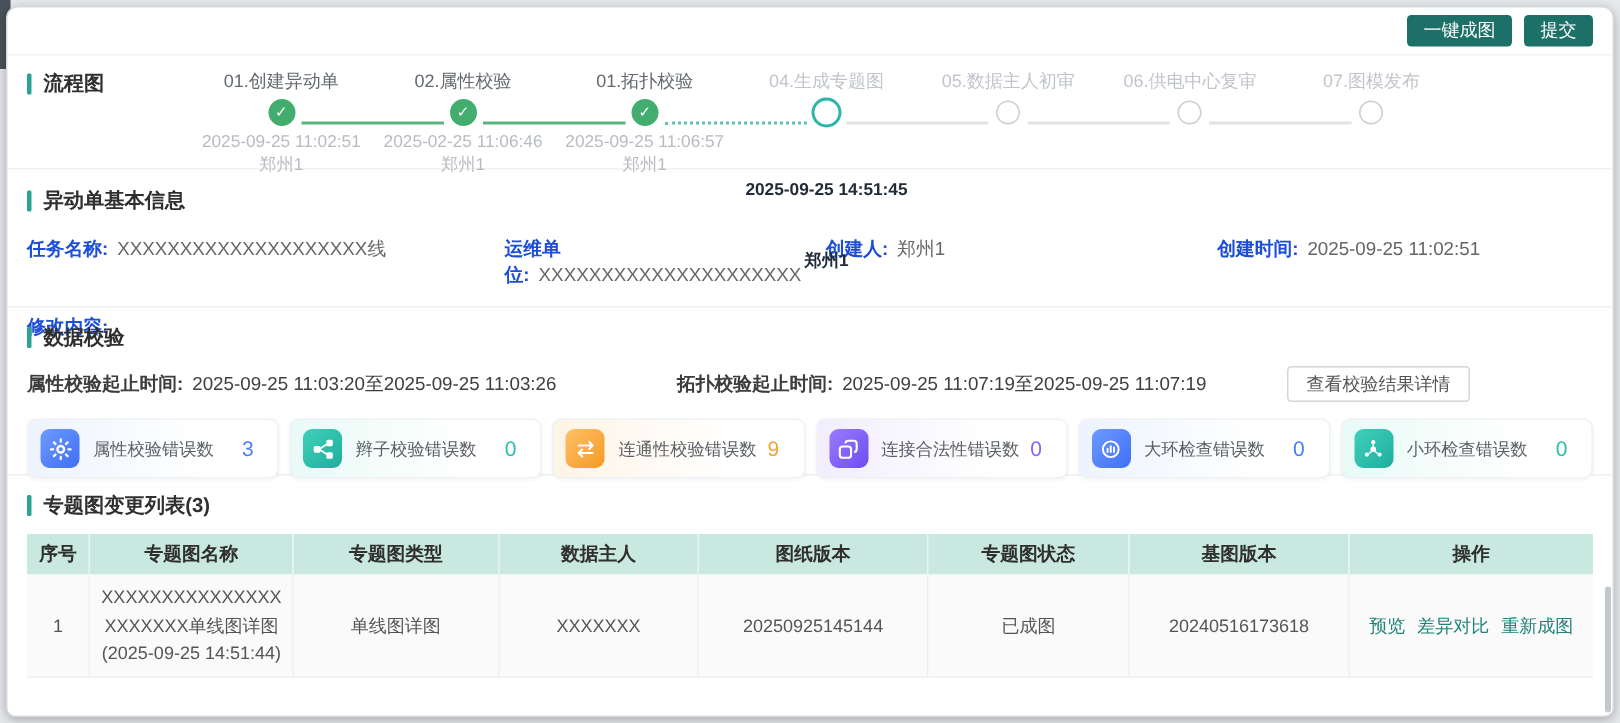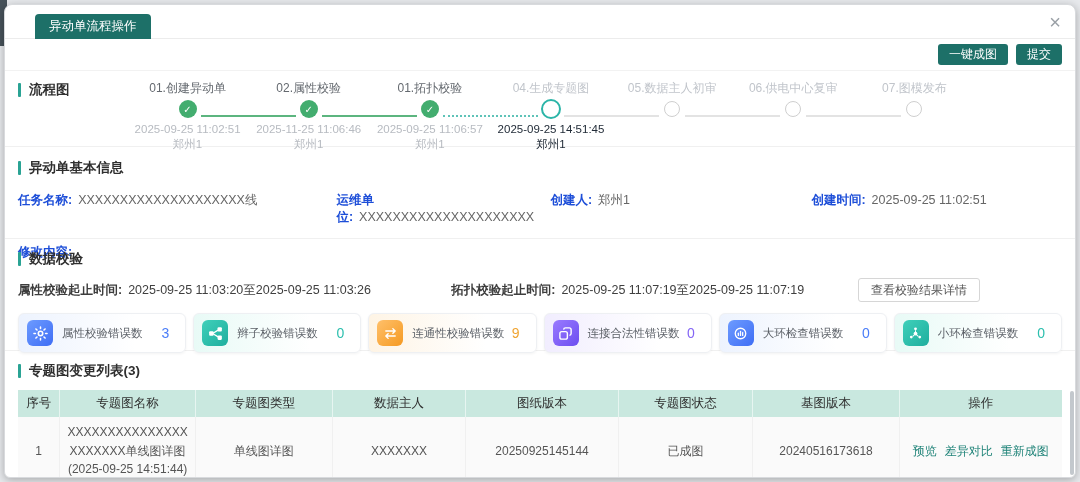--- a/index.html
+++ b/index.html
@@ -31,21 +31,21 @@
   .s-circle{position:relative;z-index:2;display:flex;align-items:center;justify-content:center;}
   .st-done .s-circle{width:18px;height:18px;border-radius:50%;background:#43ad6f;color:#fff;font-size:10px;}
   .st-current .s-circle{width:20px;height:20px;border-radius:50%;background:#fff;border:2px solid #2cb5a8;}
   .st-pending .s-circle{width:16px;height:16px;border-radius:50%;background:#fff;border:1.5px solid #cfcfcf;}
   .s-conn{position:absolute;top:36px;right:calc(50% + 13px);width:calc(100% - 26px);z-index:1;}
   .cn-green .s-conn{height:2px;background:#5cb57f;}
   .cn-dot .s-conn{height:0;border-top:2px dotted #5fc3b8;}
   .cn-gray .s-conn{height:1.5px;background:#e3e3e3;}
   .s-time{height:16px;line-height:16px;font-size:11.5px;color:#b7bbc1;white-space:nowrap;}
   .s-oper{height:15px;line-height:15px;font-size:11.5px;color:#b7bbc1;}
-  .st-current .s-time,.st-current .s-oper{color:#222c38;font-weight:400;}
+  .st-current .s-time,.st-current .s-oper{color:#222c38;font-weight:700;margin-top:32px;}
   
   .basic{padding:12px 13px 0;height:92px;border-bottom:1px solid #f0f0f0;}
   .fields{display:flex;margin-top:15px;font-size:12.5px;}
   .field .f-label{color:#1d4ed8;font-weight:600;margin-right:6px;}
   .field .f-value{color:#666;}
   .f1{width:30.5%;} .f2{width:20.5%;} .f3{width:25%;} .f4{flex:1;}
   .modify-row{margin-top:18px;font-size:12.5px;}
   
   .valid{padding:11px 13px 0;height:112px;border-bottom:1px solid #f0f0f0;}
   .v-times{display:flex;align-items:center;margin-top:10px;font-size:12.5px;}
@@ -66,40 +66,36 @@
   .i-blue{background:linear-gradient(135deg,#6d9bff,#3f6ef5);}
   .i-teal{background:linear-gradient(135deg,#3fd0ba,#1fae9e);}
   .i-orange{background:linear-gradient(135deg,#ffc06a,#f59a23);}
   .i-purple{background:linear-gradient(135deg,#9a7bff,#6c4df0);}
   .c-label{margin-left:9px;font-size:11.5px;color:#5a5f66;white-space:nowrap;}
   .c-value{margin-left:auto;margin-right:16px;font-size:14px;}
   .v-blue{color:#4a7df8;} .v-teal{color:#2cbfae;} .v-orange{color:#f0a431;} .v-purple{color:#8465f5;}
   
   .tbl-sec{padding:11px 13px 0;}
   table{width:100%;border-collapse:collapse;margin-top:10px;table-layout:fixed;}
-  th{background:#c9e8df;height:27px;font-size:12.5px;font-weight:400;color:#2f2f2f;
+  th{background:#c9e8df;height:27px;font-size:12.5px;font-weight:700;color:#2f2f2f;
     border-right:1px solid rgba(255,255,255,.55);}
   th:last-child{border-right:none;}
   td{background:#fafafa;text-align:center;font-size:12px;color:#555;padding:6px 6px;
     border-right:1px solid #f0f0f0;border-bottom:1px solid #f0f0f0;line-height:1.55;word-wrap:break-word;}
   td:last-child{border-right:none;}
   .lnk{color:#1f8378;text-decoration:none;margin:0 4px;cursor:pointer;white-space:nowrap;}
   .scroll-thumb{position:absolute;right:1px;top:386px;width:4px;height:84px;background:#c3c8cd;border-radius:2px;cursor:pointer;}
 </style>
 </head>
 <body>
 
 <div class="corner-artifact"></div>
 
 <div class="window">
 
-  <div class="titlebar">
-    <div class="tab">异动单流程操作</div>
-    <div class="close">×</div>
-  </div>
 
   <div class="toolbar">
     <button class="btn">一键成图</button>
     <button class="btn">提交</button>
   </div>
 
   <div class="flow">
     <div class="sec-head">
       <span class="sec-bar"></span>
       <span>流程图</span>
@@ -112,21 +108,21 @@
           </div>
         <div class="s-time">2025-09-25 11:02:51</div>
         <div class="s-oper">郑州1</div>
       </div>
       <div class="step st-done cn-green">
         <span class="s-conn"></span>
         <div class="s-label">02.属性校验</div>
         <div class="s-crow">
             <span class="s-circle">✓</span>
           </div>
-        <div class="s-time">2025-11-25 11:06:46</div>
+        <div class="s-time">2025-02-25 11:06:46</div>
         <div class="s-oper">郑州1</div>
       </div>
       <div class="step st-done cn-green">
         <span class="s-conn"></span>
         <div class="s-label">01.拓扑校验</div>
         <div class="s-crow">
             <span class="s-circle">✓</span>
           </div>
         <div class="s-time">2025-09-25 11:06:57</div>
         <div class="s-oper">郑州1</div>

